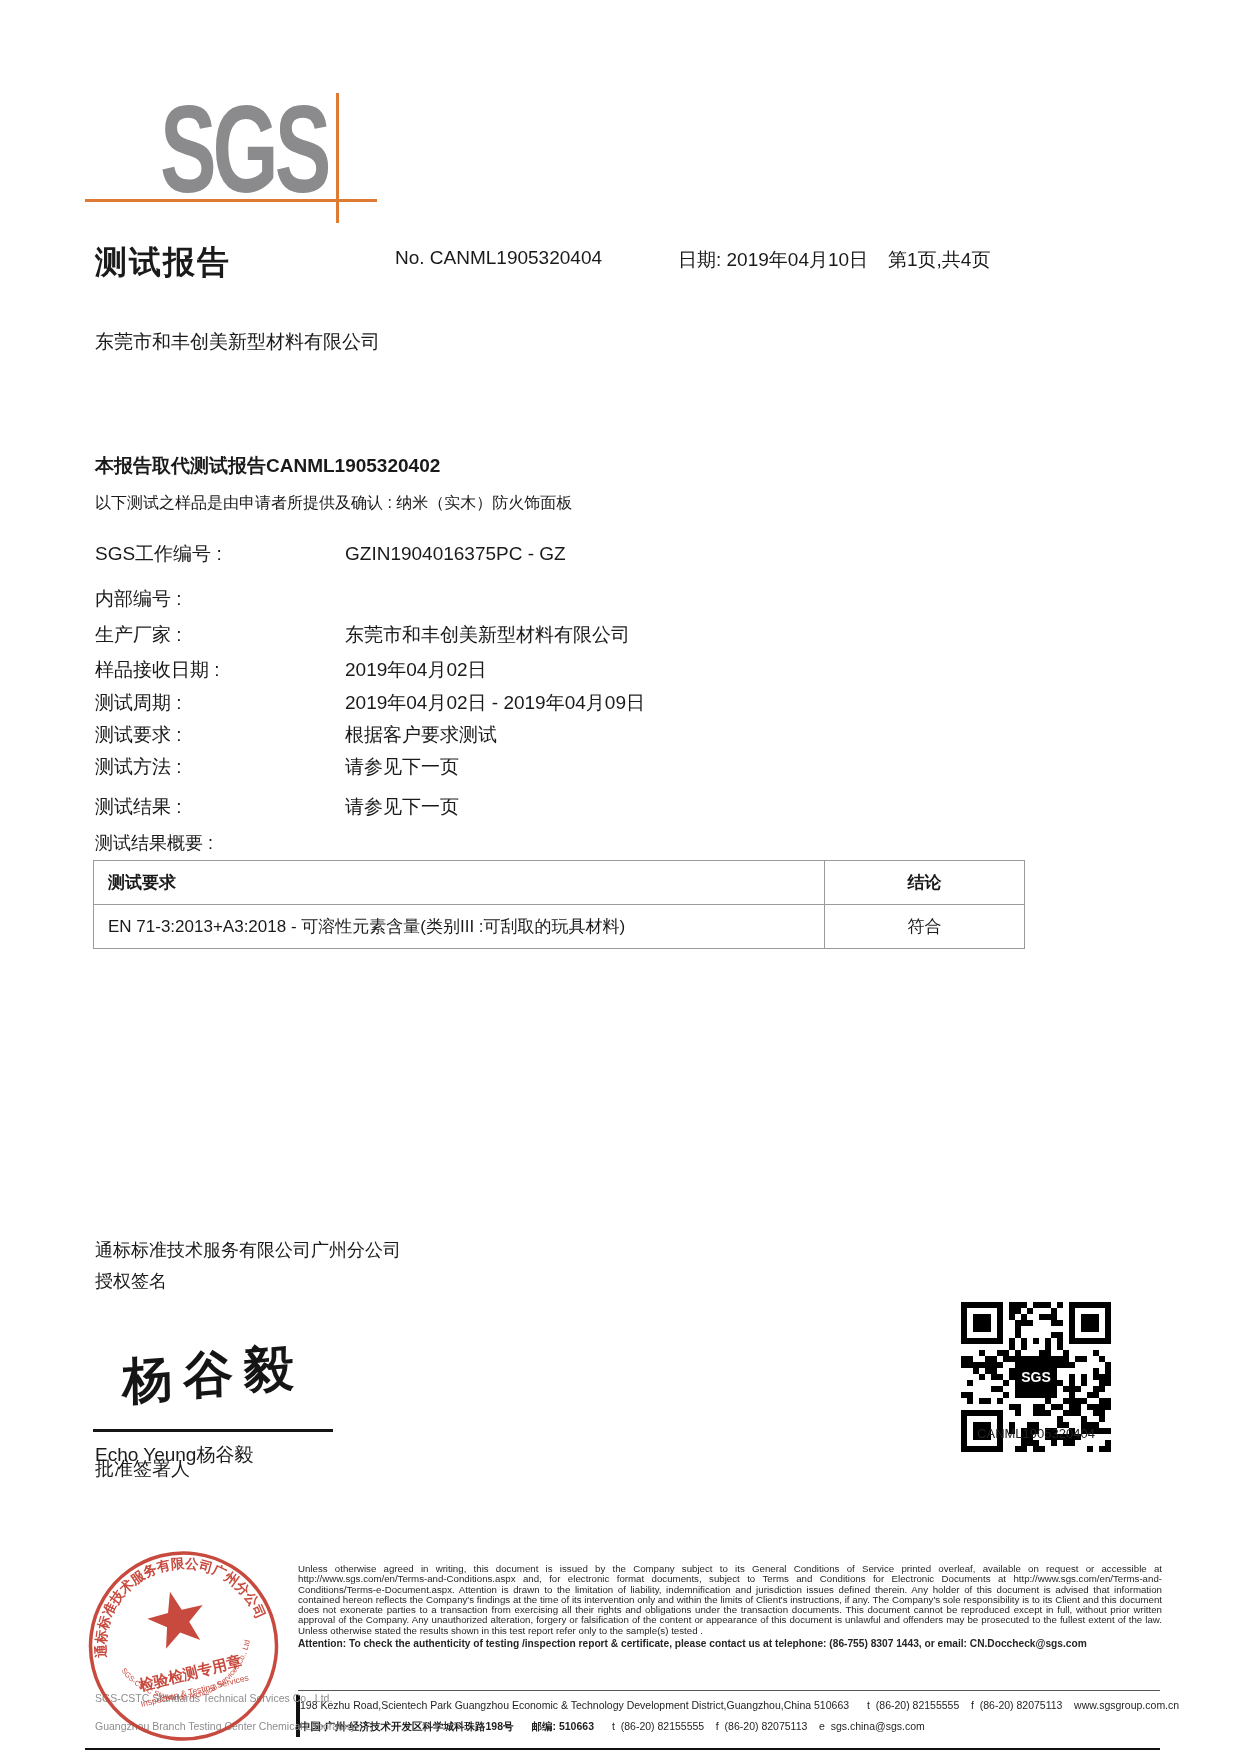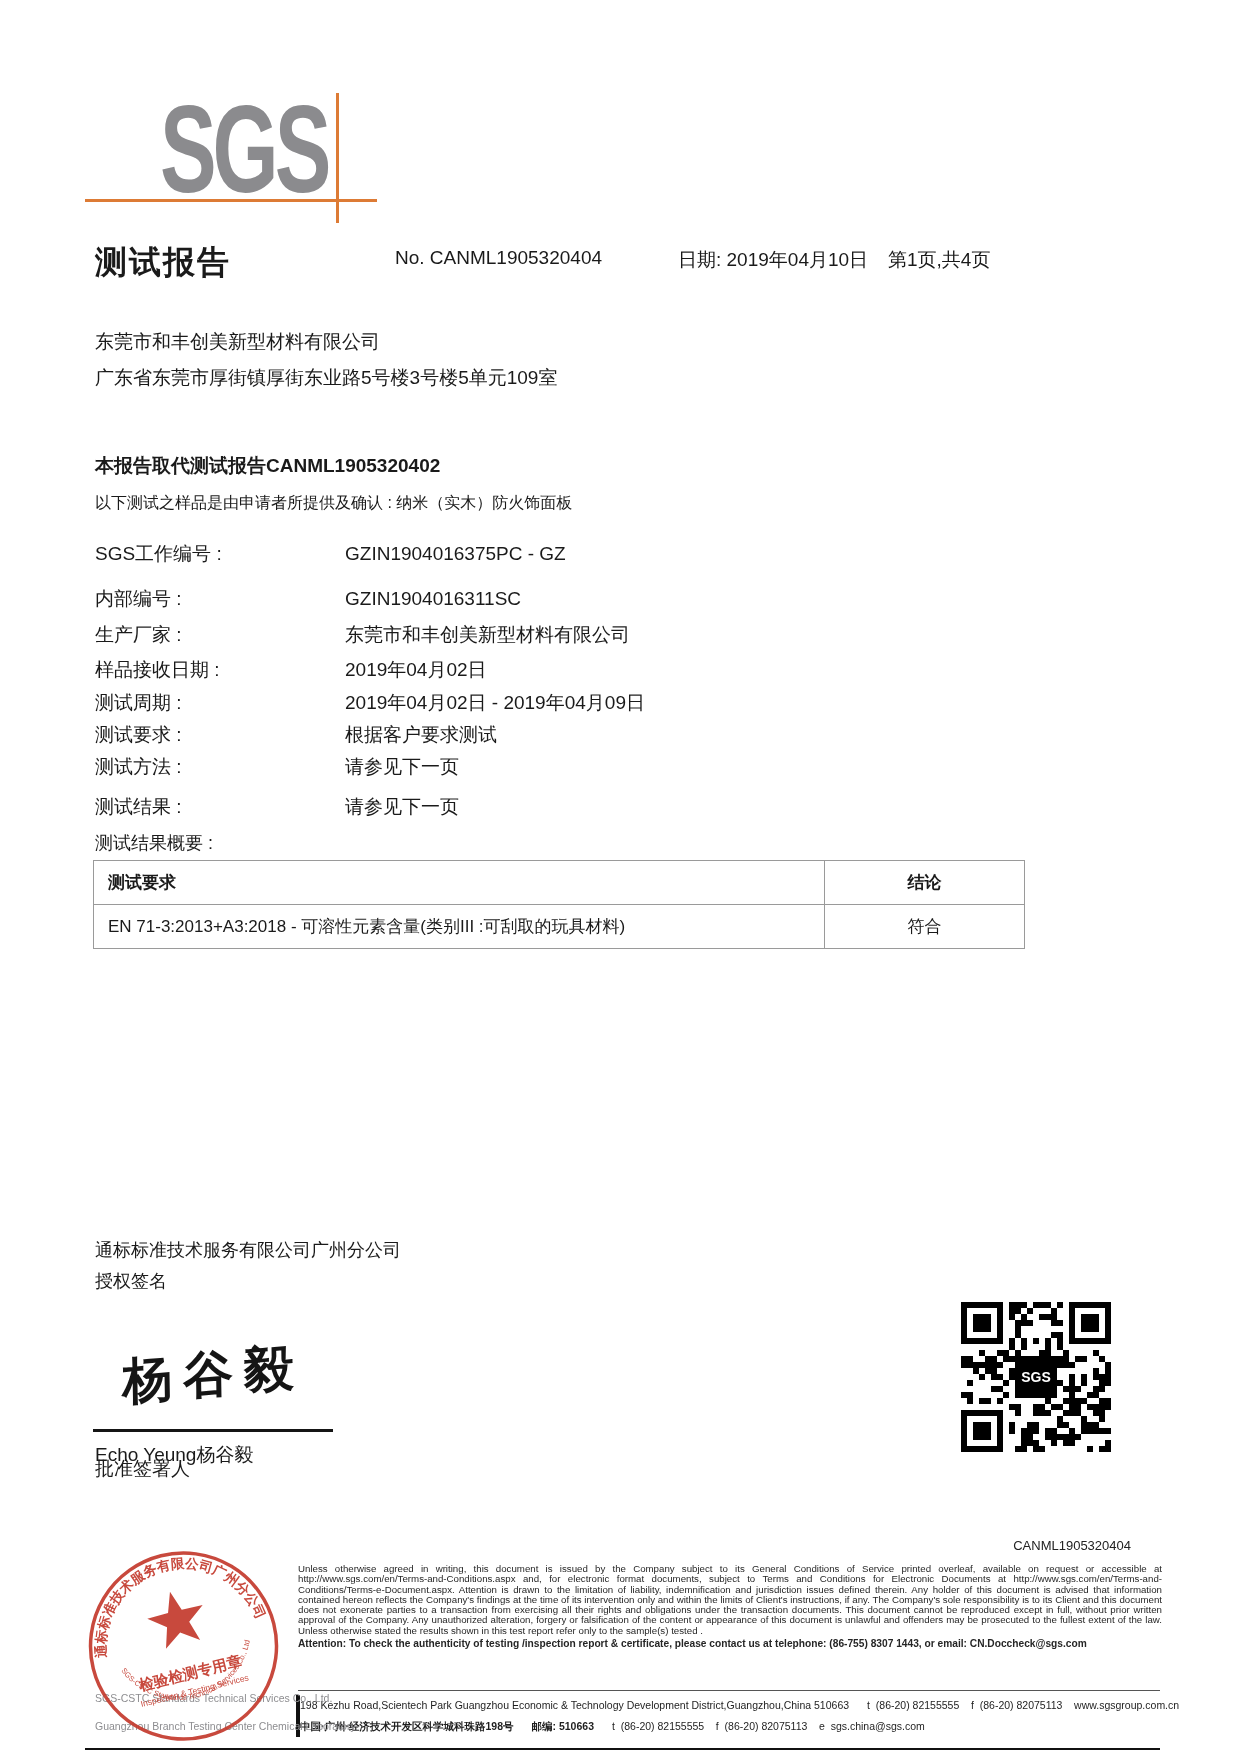--- a/index.html
+++ b/index.html
@@ -48,21 +48,21 @@
   .sig-company{position:absolute;left:95px;top:1202px;font-size:18px;}
   .sig-label{position:absolute;left:95px;top:1233px;font-size:18px;}
   .sig-script{position:absolute;left:122px;top:1305px;font-size:50px;letter-spacing:11px;
               font-family:"DejaVu Serif",serif;font-weight:600;color:#151515;
               transform:rotate(-5deg) skewX(-4deg);}
   .sig-line{position:absolute;left:93px;top:1393px;width:240px;height:3px;background:#151515;}
   .sig-name{position:absolute;left:95px;top:1406px;font-size:19px;}
   .sig-role{position:absolute;left:95px;top:1420px;font-size:19px;}
 
   .qr{position:absolute;left:961px;top:1266px;}
-  .qr-label{position:absolute;left:941px;top:1502px;width:190px;text-align:right;
+  .qr-label{position:absolute;left:941px;top:1390px;width:190px;text-align:center;
             font-size:13px;color:#222;}
 
   
   .stamp{position:absolute;left:84px;top:1510px;z-index:2;opacity:.93;
          transform:rotate(-14deg);}
   .gray-co{position:absolute;left:95px;top:1656px;font-size:10.5px;color:#8d8d90;z-index:1;}
   .gray-co2{position:absolute;left:95px;top:1684px;font-size:10.5px;color:#8d8d90;z-index:1;}
 
   .legalblock{position:absolute;left:298px;top:1528px;width:864px;}
   .legal{margin:0;font-size:9.7px;line-height:10.3px;text-align:justify;color:#262626;}
@@ -87,33 +87,31 @@
   <div class="logo-text">SGS</div>
   <div class="logo-hline"></div>
   <div class="logo-vline"></div>
 
   <div class="title">测试报告</div>
   <div class="report-no">No. CANML1905320404</div>
   <div class="hdr-date">日期: 2019年04月10日</div>
   <div class="hdr-page">第1页,共4页</div>
 
   <div class="app-name">东莞市和丰创美新型材料有限公司</div>
-  <div class="app-addr">广东省东莞市厚街镇厚街东业路5号楼3号楼5单元109室</div>
 
   <div class="notice">本报告取代测试报告CANML1905320402</div>
   <div class="sample">以下测试之样品是由申请者所提供及确认 : 纳米（实木）防火饰面板</div>
 
   <div class="fields" id="fields">
       <div class="field-row">
         <div class="fl">SGS工作编号 :</div>
         <div class="fv">GZIN1904016375PC - GZ</div>
       </div>
       <div class="field-row">
         <div class="fl">内部编号 :</div>
-        <div class="fv">GZIN1904016311SC</div>
       </div>
       <div class="field-row">
         <div class="fl">生产厂家 :</div>
         <div class="fv">东莞市和丰创美新型材料有限公司</div>
       </div>
       <div class="field-row">
         <div class="fl">样品接收日期 :</div>
         <div class="fv">2019年04月02日</div>
       </div>
       <div class="field-row">

